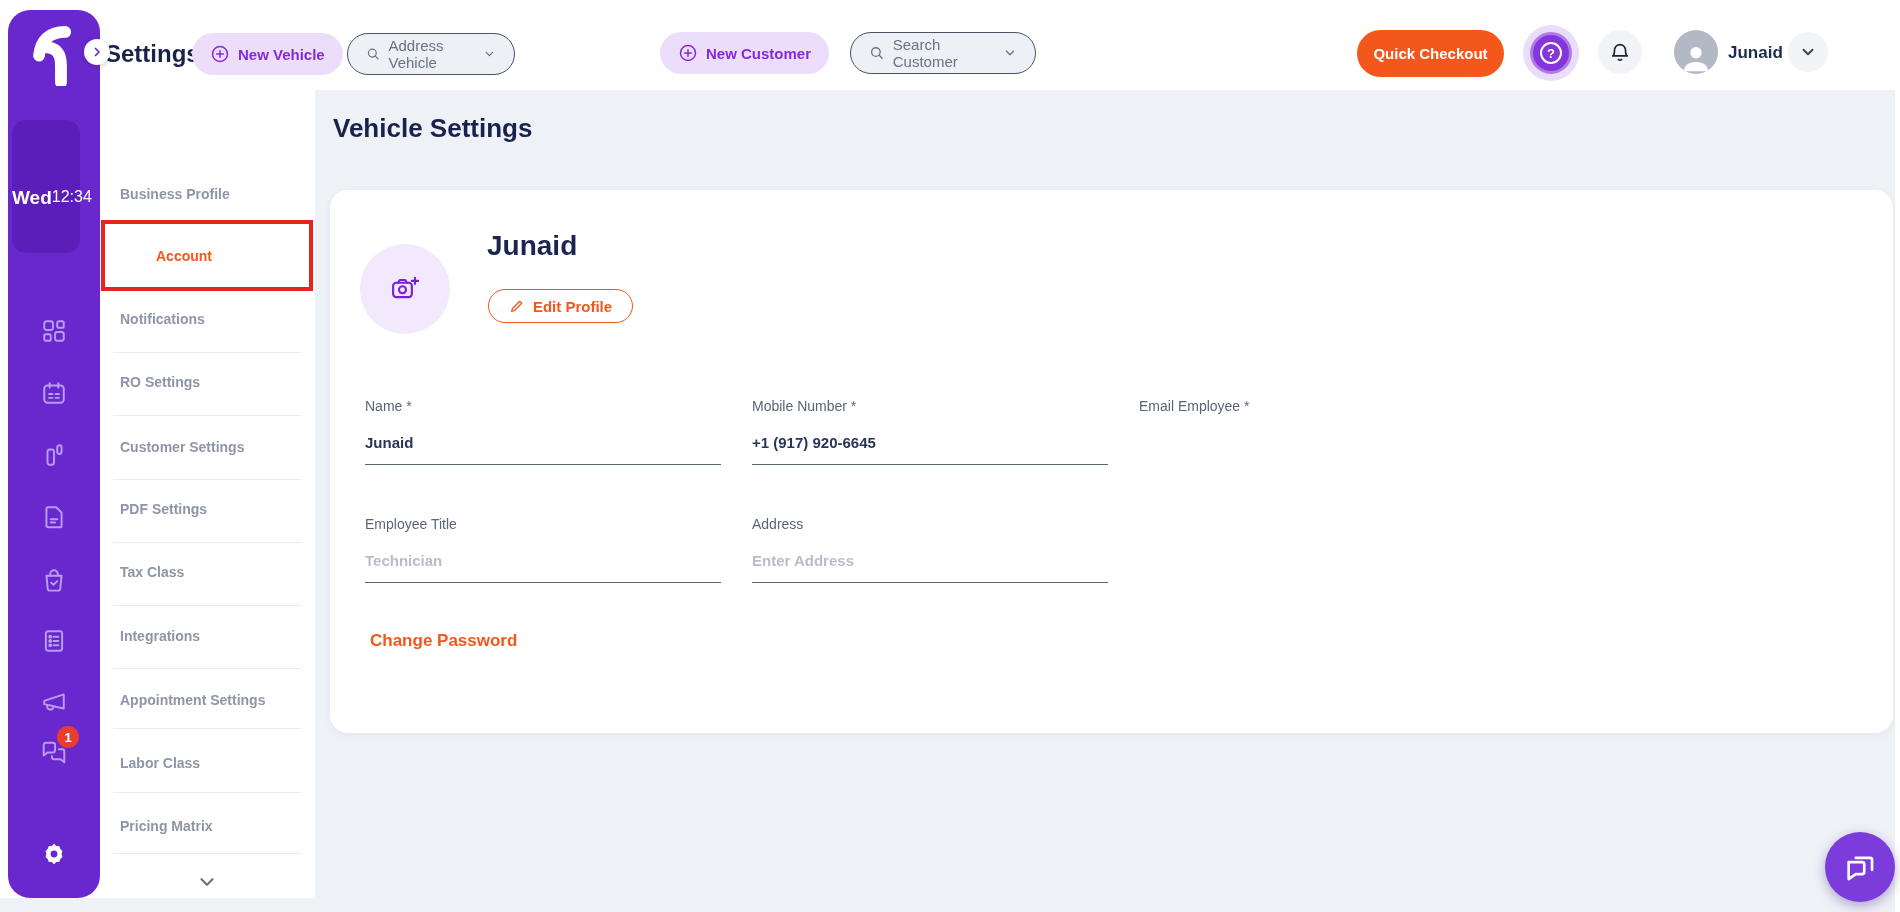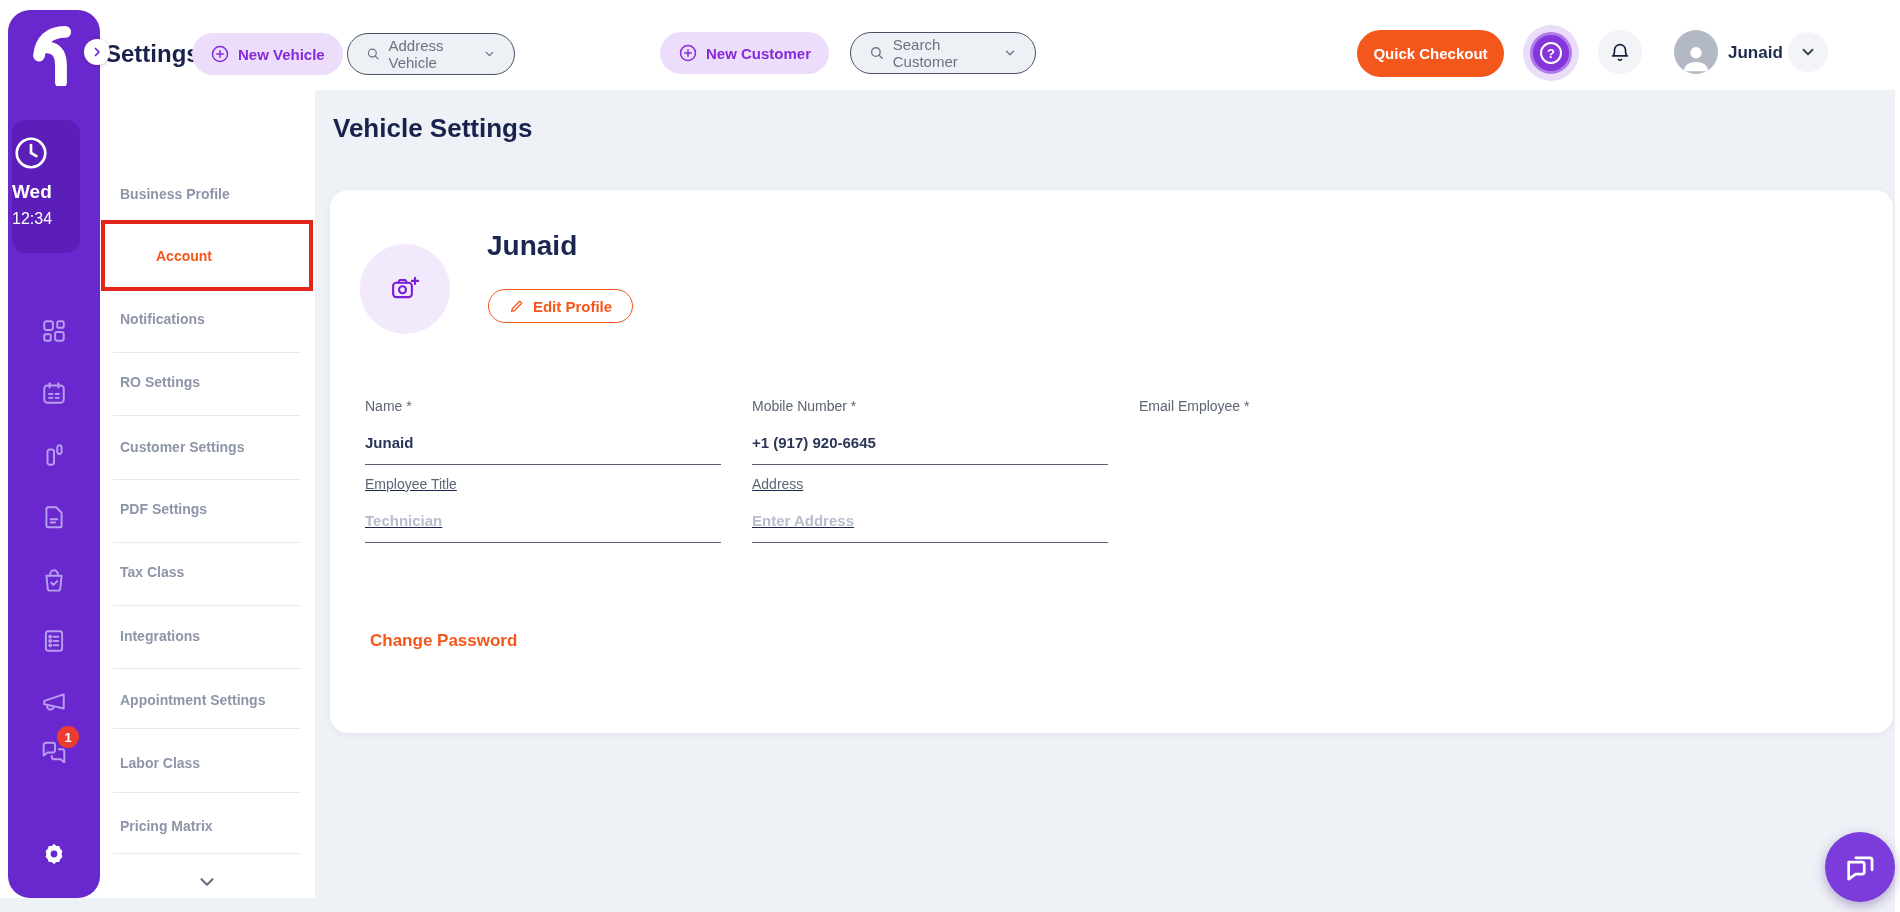--- a/index.html
+++ b/index.html
@@ -17,21 +17,21 @@
   .content-bg { left:315px; top:90px; width:1580px; height:822px; background:#EEF1F6; }
   .bottom-strip { left:0; top:898px; width:315px; height:14px; background:#EEF1F6; }
   .header { left:0; top:0; width:1900px; height:90px; background:#ffffff; }
 
   
   .sidebar { left:8px; top:10px; width:92px; height:888px; background:#6928CE; border-radius:22px; z-index:5; }
   .logo { left:12px; top:10px; z-index:6; }
   .expand-btn { left:84px; top:39px; width:26px; height:26px; border-radius:50%; background:#fff;
     box-shadow:0 1px 4px rgba(30,20,60,.25); display:flex; align-items:center; justify-content:center; z-index:7; }
   .time-widget { left:12px; top:120px; width:68px; height:133px; border-radius:14px; background:#5C1EB8;
-    display:flex; flex-direction:column; align-items:flex-start; padding-top:14px; z-index:6;}
+    display:flex; flex-direction:row; align-items:center; padding-top:14px; z-index:6;}
   .time-day { color:#fff; font-size:19px; font-weight:bold; margin-top:9px; }
   .time-clock { color:#fff; font-size:16px; margin-top:7px; }
   .side-icon { width:26px; height:26px; left:41px; z-index:6; }
   .chat-badge { left:57px; top:726px; width:22px; height:22px; border-radius:50%; background:#EA3D2F;
     color:#fff; font-size:13px; font-weight:bold; display:flex; align-items:center; justify-content:center; z-index:7;}
 
   
   .nav-panel { left:100px; top:90px; width:215px; height:808px; background:#ffffff; z-index:2; }
   .nav-item { left:120px; width:180px; font-size:14px; font-weight:bold; color:#8E95A9; z-index:3; cursor:pointer; }
   .nav-item.active { color:#F4571C;margin-left:36px; }
@@ -70,21 +70,21 @@
   .profile-name { left:487px; top:230px; font-size:28px; font-weight:bold; color:#1A2550; z-index:4;}
   .edit-btn { left:488px; top:289px; width:145px; height:34px; border:1.6px solid #F4571C; border-radius:17px;
     background:#fff; color:#F4571C; font-size:15px; font-weight:bold; display:flex; align-items:center;
     justify-content:center; gap:8px; z-index:4; cursor:pointer;}
   .field { width:356px; z-index:4; }
   .field label { display:block; font-size:14px; color:#5C6575; }
   .field input { display:block; width:100%; margin-top:20px; padding-bottom:13px; border:none;
     border-bottom:1px solid #5A6273; background:transparent; font-family:"Liberation Sans", sans-serif;
     font-size:15px; font-weight:bold; color:#2A3558; outline:none; }
   .field input::placeholder { color:#B7BDCB; font-weight:600; }
-  .row1 { top:386px;margin-top:12px; } .row2 { top:476px;text-decoration:underline; }
+  .row1 { top:386px;margin-top:12px; } .row2 { top:516px; }
   .col1 { left:365px; } .col2 { left:752px; } .col3 { left:1139px; }
   .change-pass { left:370px; top:631px; font-size:17px; font-weight:bold; color:#F4571C; z-index:4; cursor:pointer;
     background:none; border:none; font-family:"Liberation Sans", sans-serif;}
 
   .chat-fab { left:1825px; top:832px; width:70px; height:70px; border-radius:50%; background:#7C3BDB;
     box-shadow:0 4px 12px rgba(60,20,130,.35); display:flex; align-items:center; justify-content:center;
     z-index:9; cursor:pointer;}
 </style>
 </head>
 <body>

